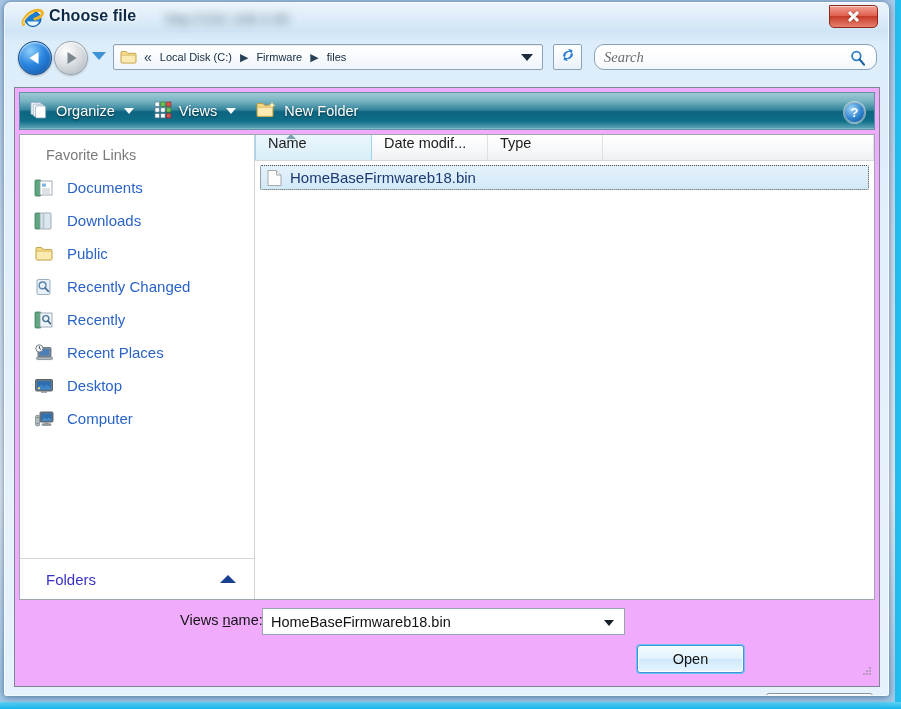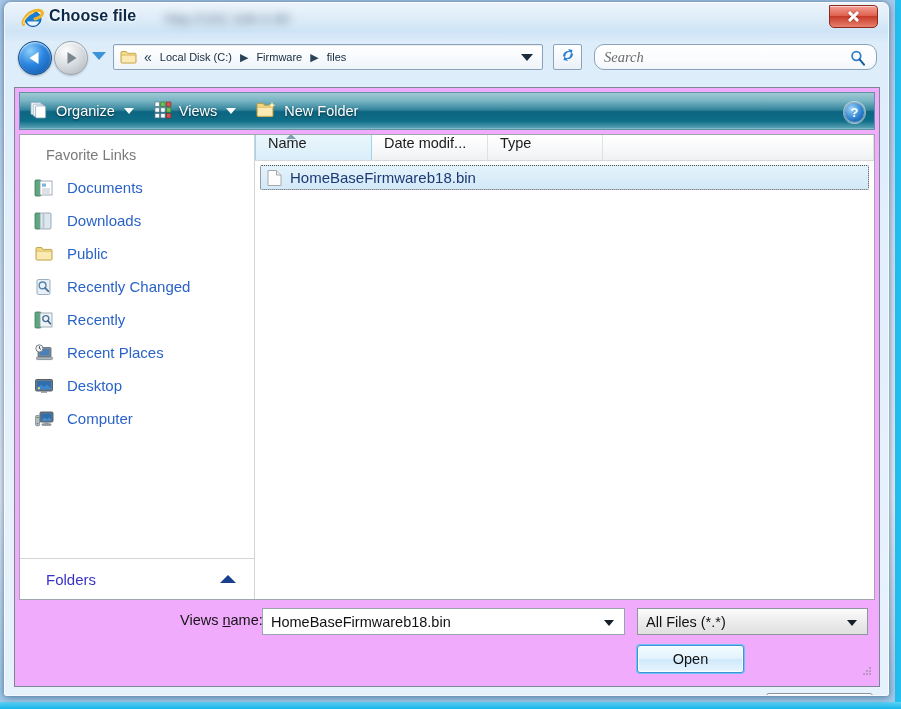--- a/index.html
+++ b/index.html
@@ -585,24 +585,20 @@
       </div>
 
       <div class="bottom">
         <span class="filename-label"><span>Views </span><u>n</u><span>ame:</span></span>
 
         <div class="filename-combo">
           <span class="val">HomeBaseFirmwareb18.bin</span>
           <span class="combo-caret"></span>
         </div>
 
-        <div class="filter-combo">
-          <span class="val">All Files (*.*)</span>
-          <span class="combo-caret"></span>
-        </div>
 
         <div class="dlg-btn btn-open">
           <span>Open</span>
         </div>
         <div class="dlg-btn btn-cancel">
           <span>Cancel</span>
         </div>
 
         <span class="grip">
           <svg width="14" height="14" viewBox="0 0 14 14">

